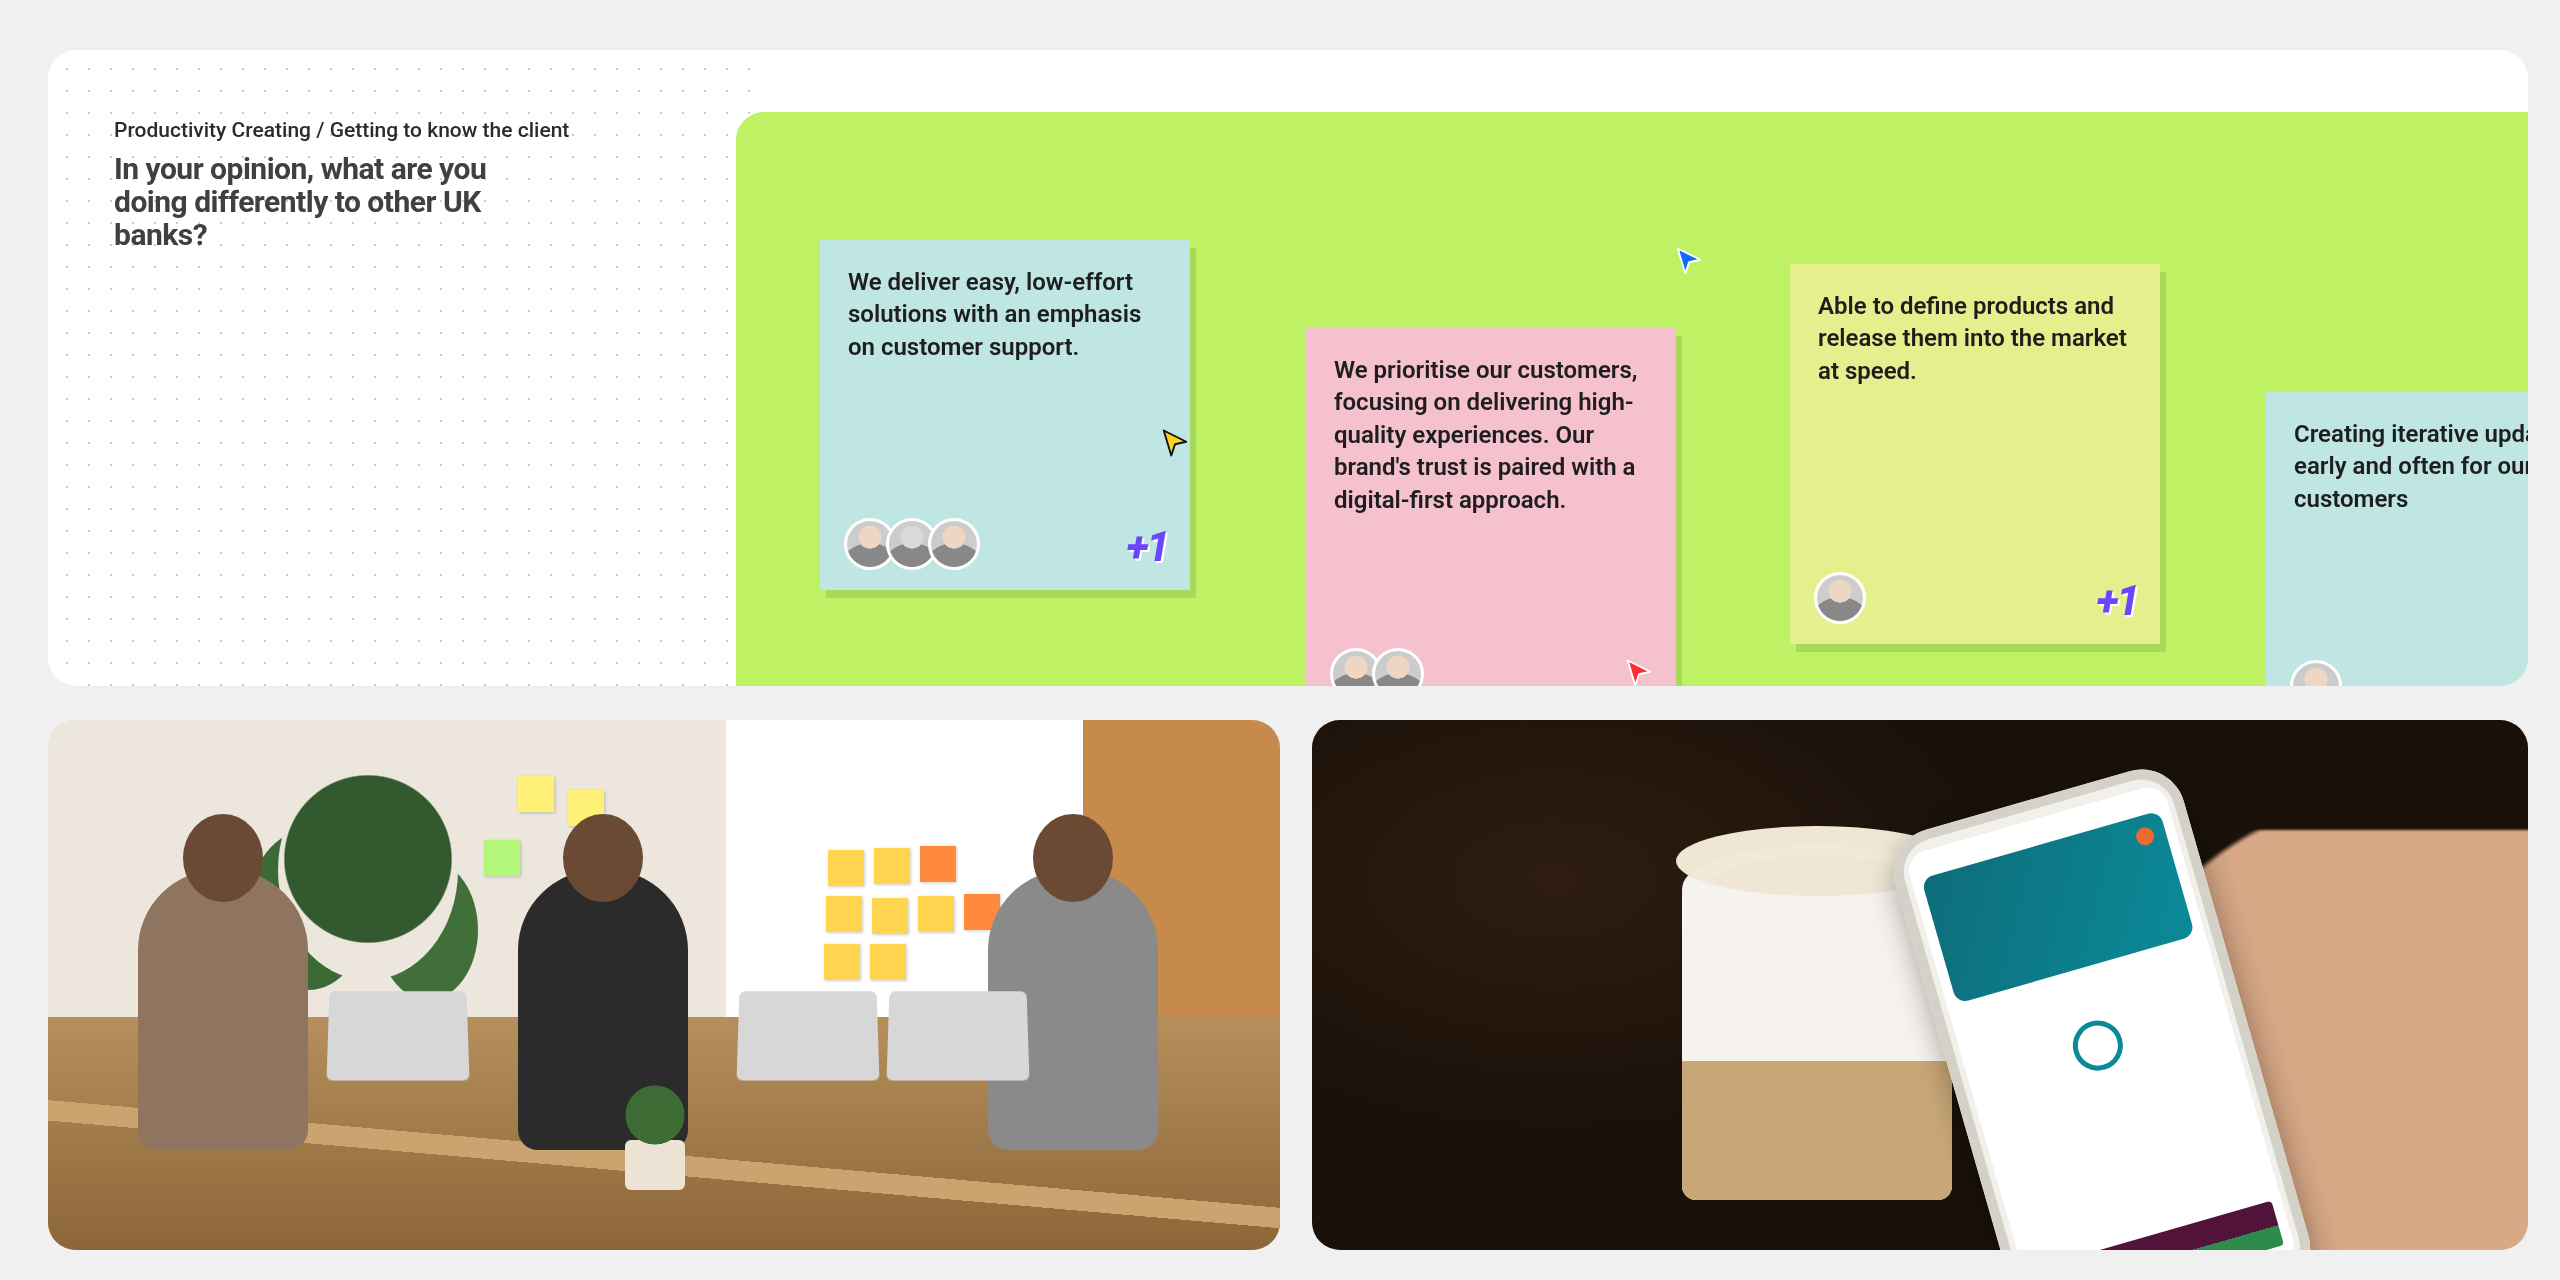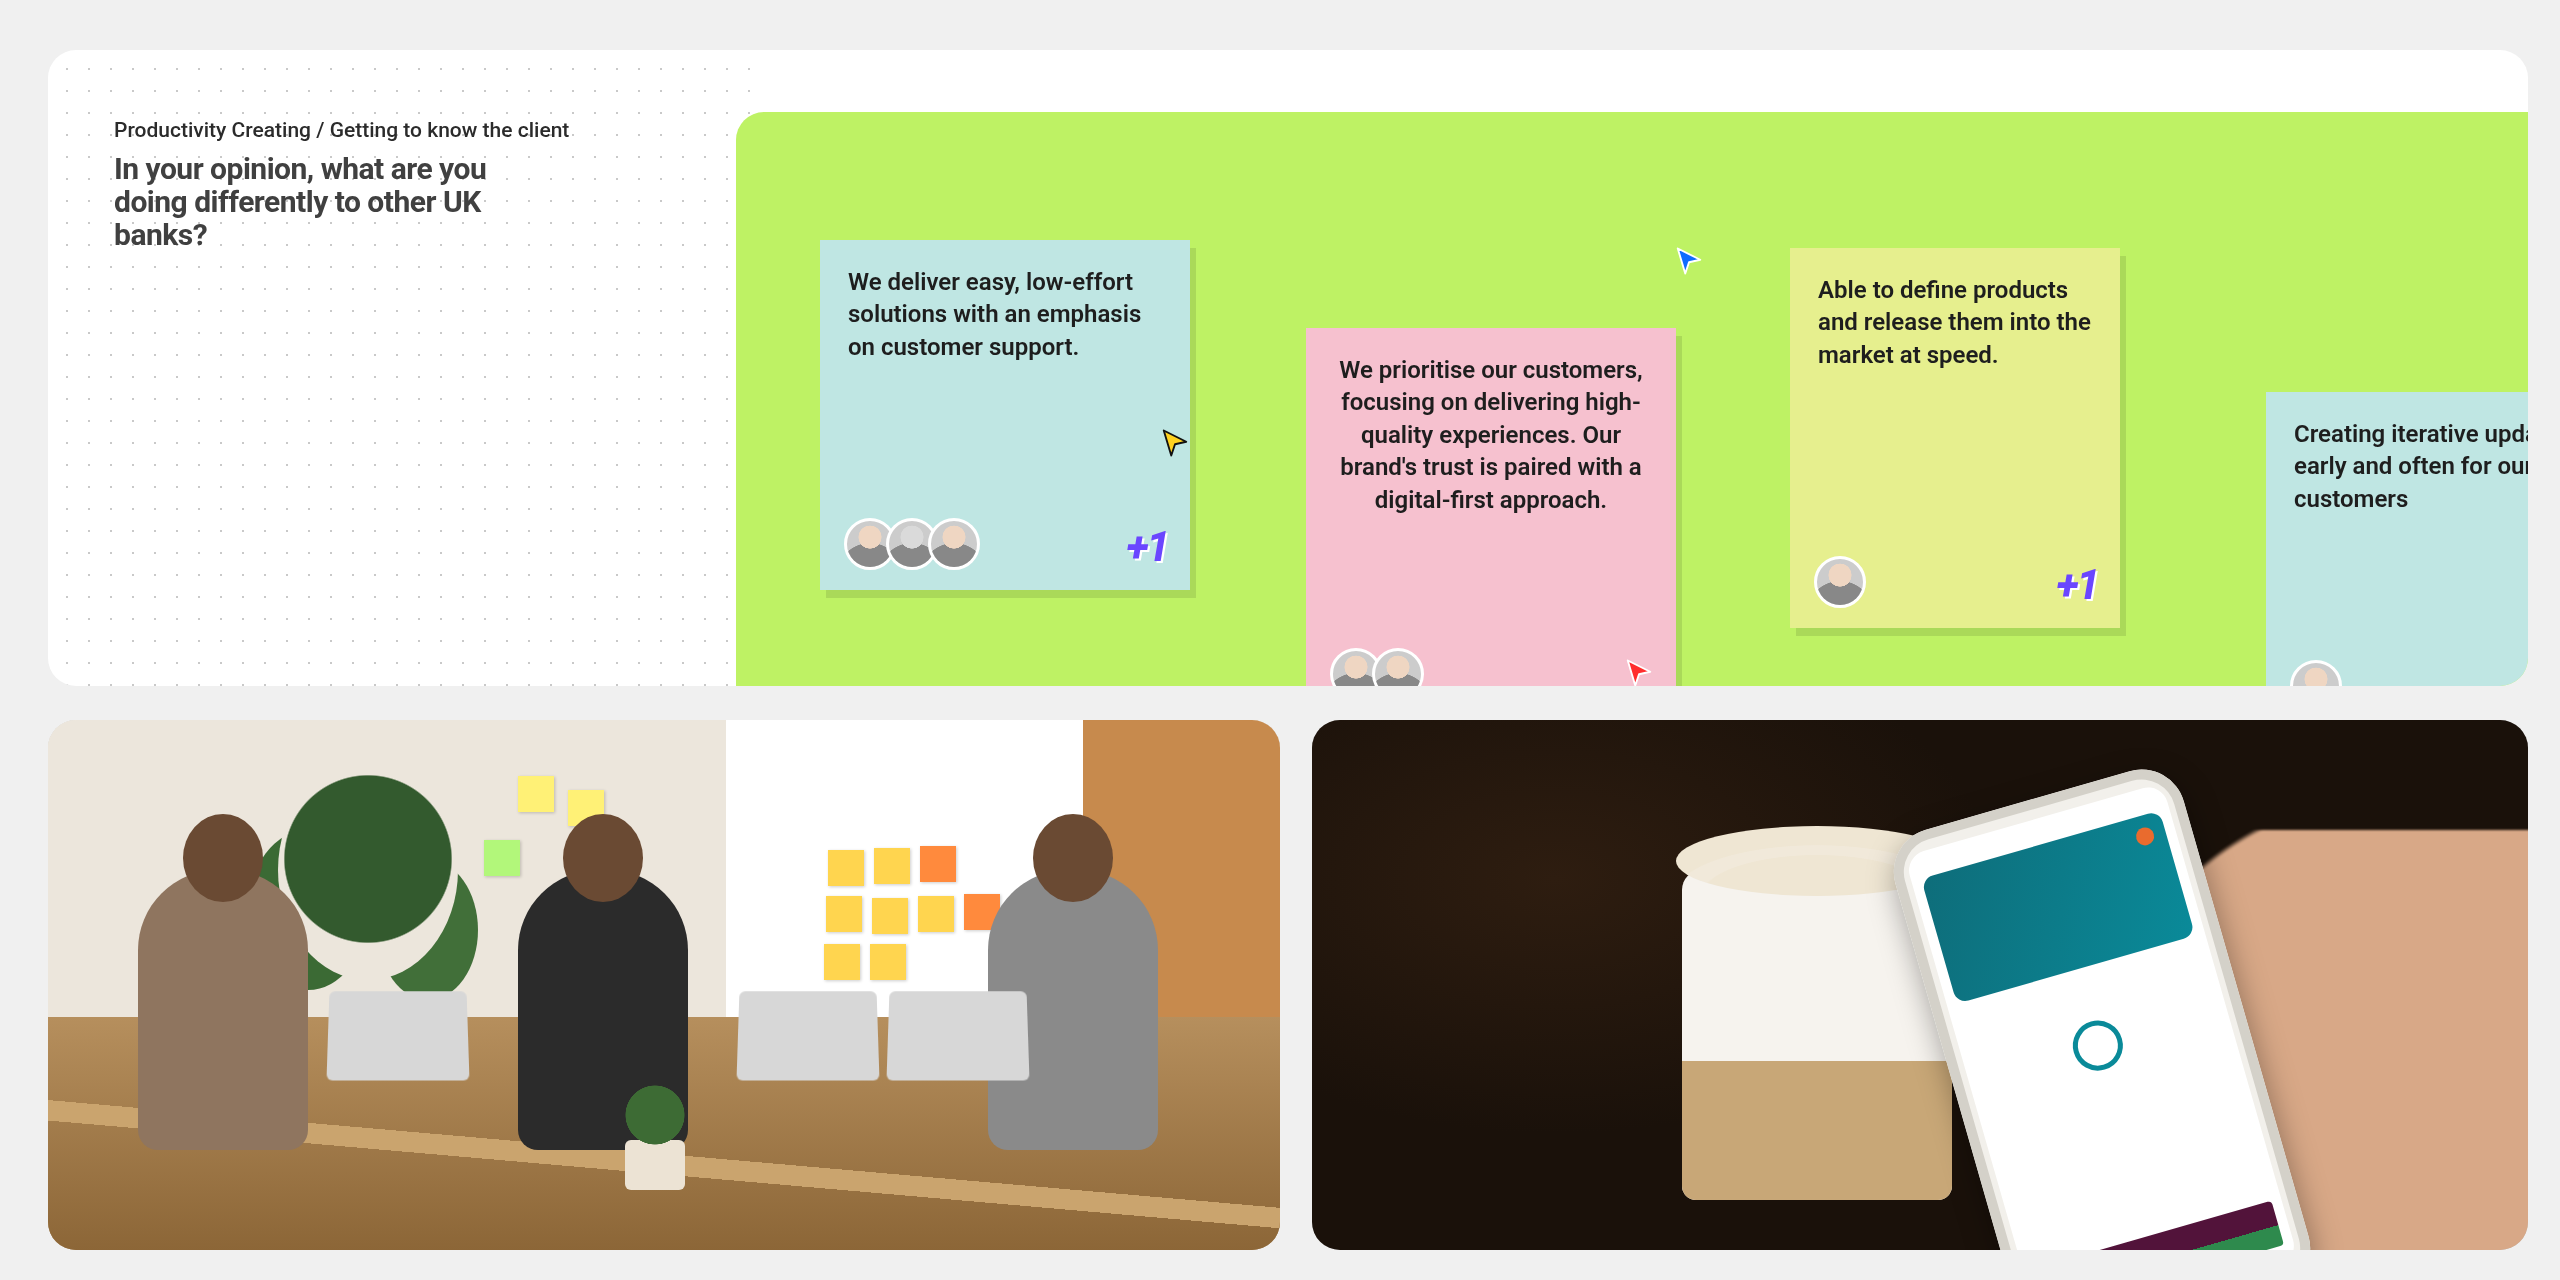--- a/index.html
+++ b/index.html
@@ -270,28 +270,28 @@
     <div class="board" id="board">
         <div class="sticky sticky-blue" style="left: 84px; top: 128px; width: 370px; min-height: 350px;">
           <div class="text">We deliver easy, low-effort solutions with an emphasis on customer support.</div>
           <div class="avatars" style="position: absolute; left: 24px; bottom: 20px;">
             <span class="avatar"></span>
             <span class="avatar g"></span>
             <span class="avatar"></span>
           </div>
           <div class="plus-one">+1</div>
         </div>
-        <div class="sticky sticky-pink" style="left: 570px; top: 216px; width: 370px; min-height: 392px; text-align: center;">
+        <div class="sticky sticky-pink" style="left: 570px; top: 216px; width: 370px; min-height: 392px;">
           <div class="text">We prioritise our customers, focusing on delivering high-quality experiences. Our brand's trust is paired with a digital-first approach.</div>
           <div class="avatars" style="position: absolute; left: 24px; bottom: 20px;">
             <span class="avatar"></span>
             <span class="avatar"></span>
           </div>
         </div>
-        <div class="sticky sticky-yellow" style="left: 1054px; top: 136px; width: 330px; min-height: 380px;">
+        <div class="sticky sticky-yellow" style="left: 1054px; top: 152px; width: 370px; min-height: 380px;">
           <div class="text">Able to define products and release them into the market at speed.</div>
           <div class="avatars" style="position: absolute; left: 24px; bottom: 20px;">
             <span class="avatar"></span>
           </div>
           <div class="plus-one">+1</div>
         </div>
         <div class="sticky sticky-cyan" style="left: 1530px; top: 280px; width: 370px; min-height: 340px;">
           <div class="text">Creating iterative updates early and often for our customers</div>
           <div class="avatars" style="position: absolute; left: 24px; bottom: 20px;">
             <span class="avatar"></span>

